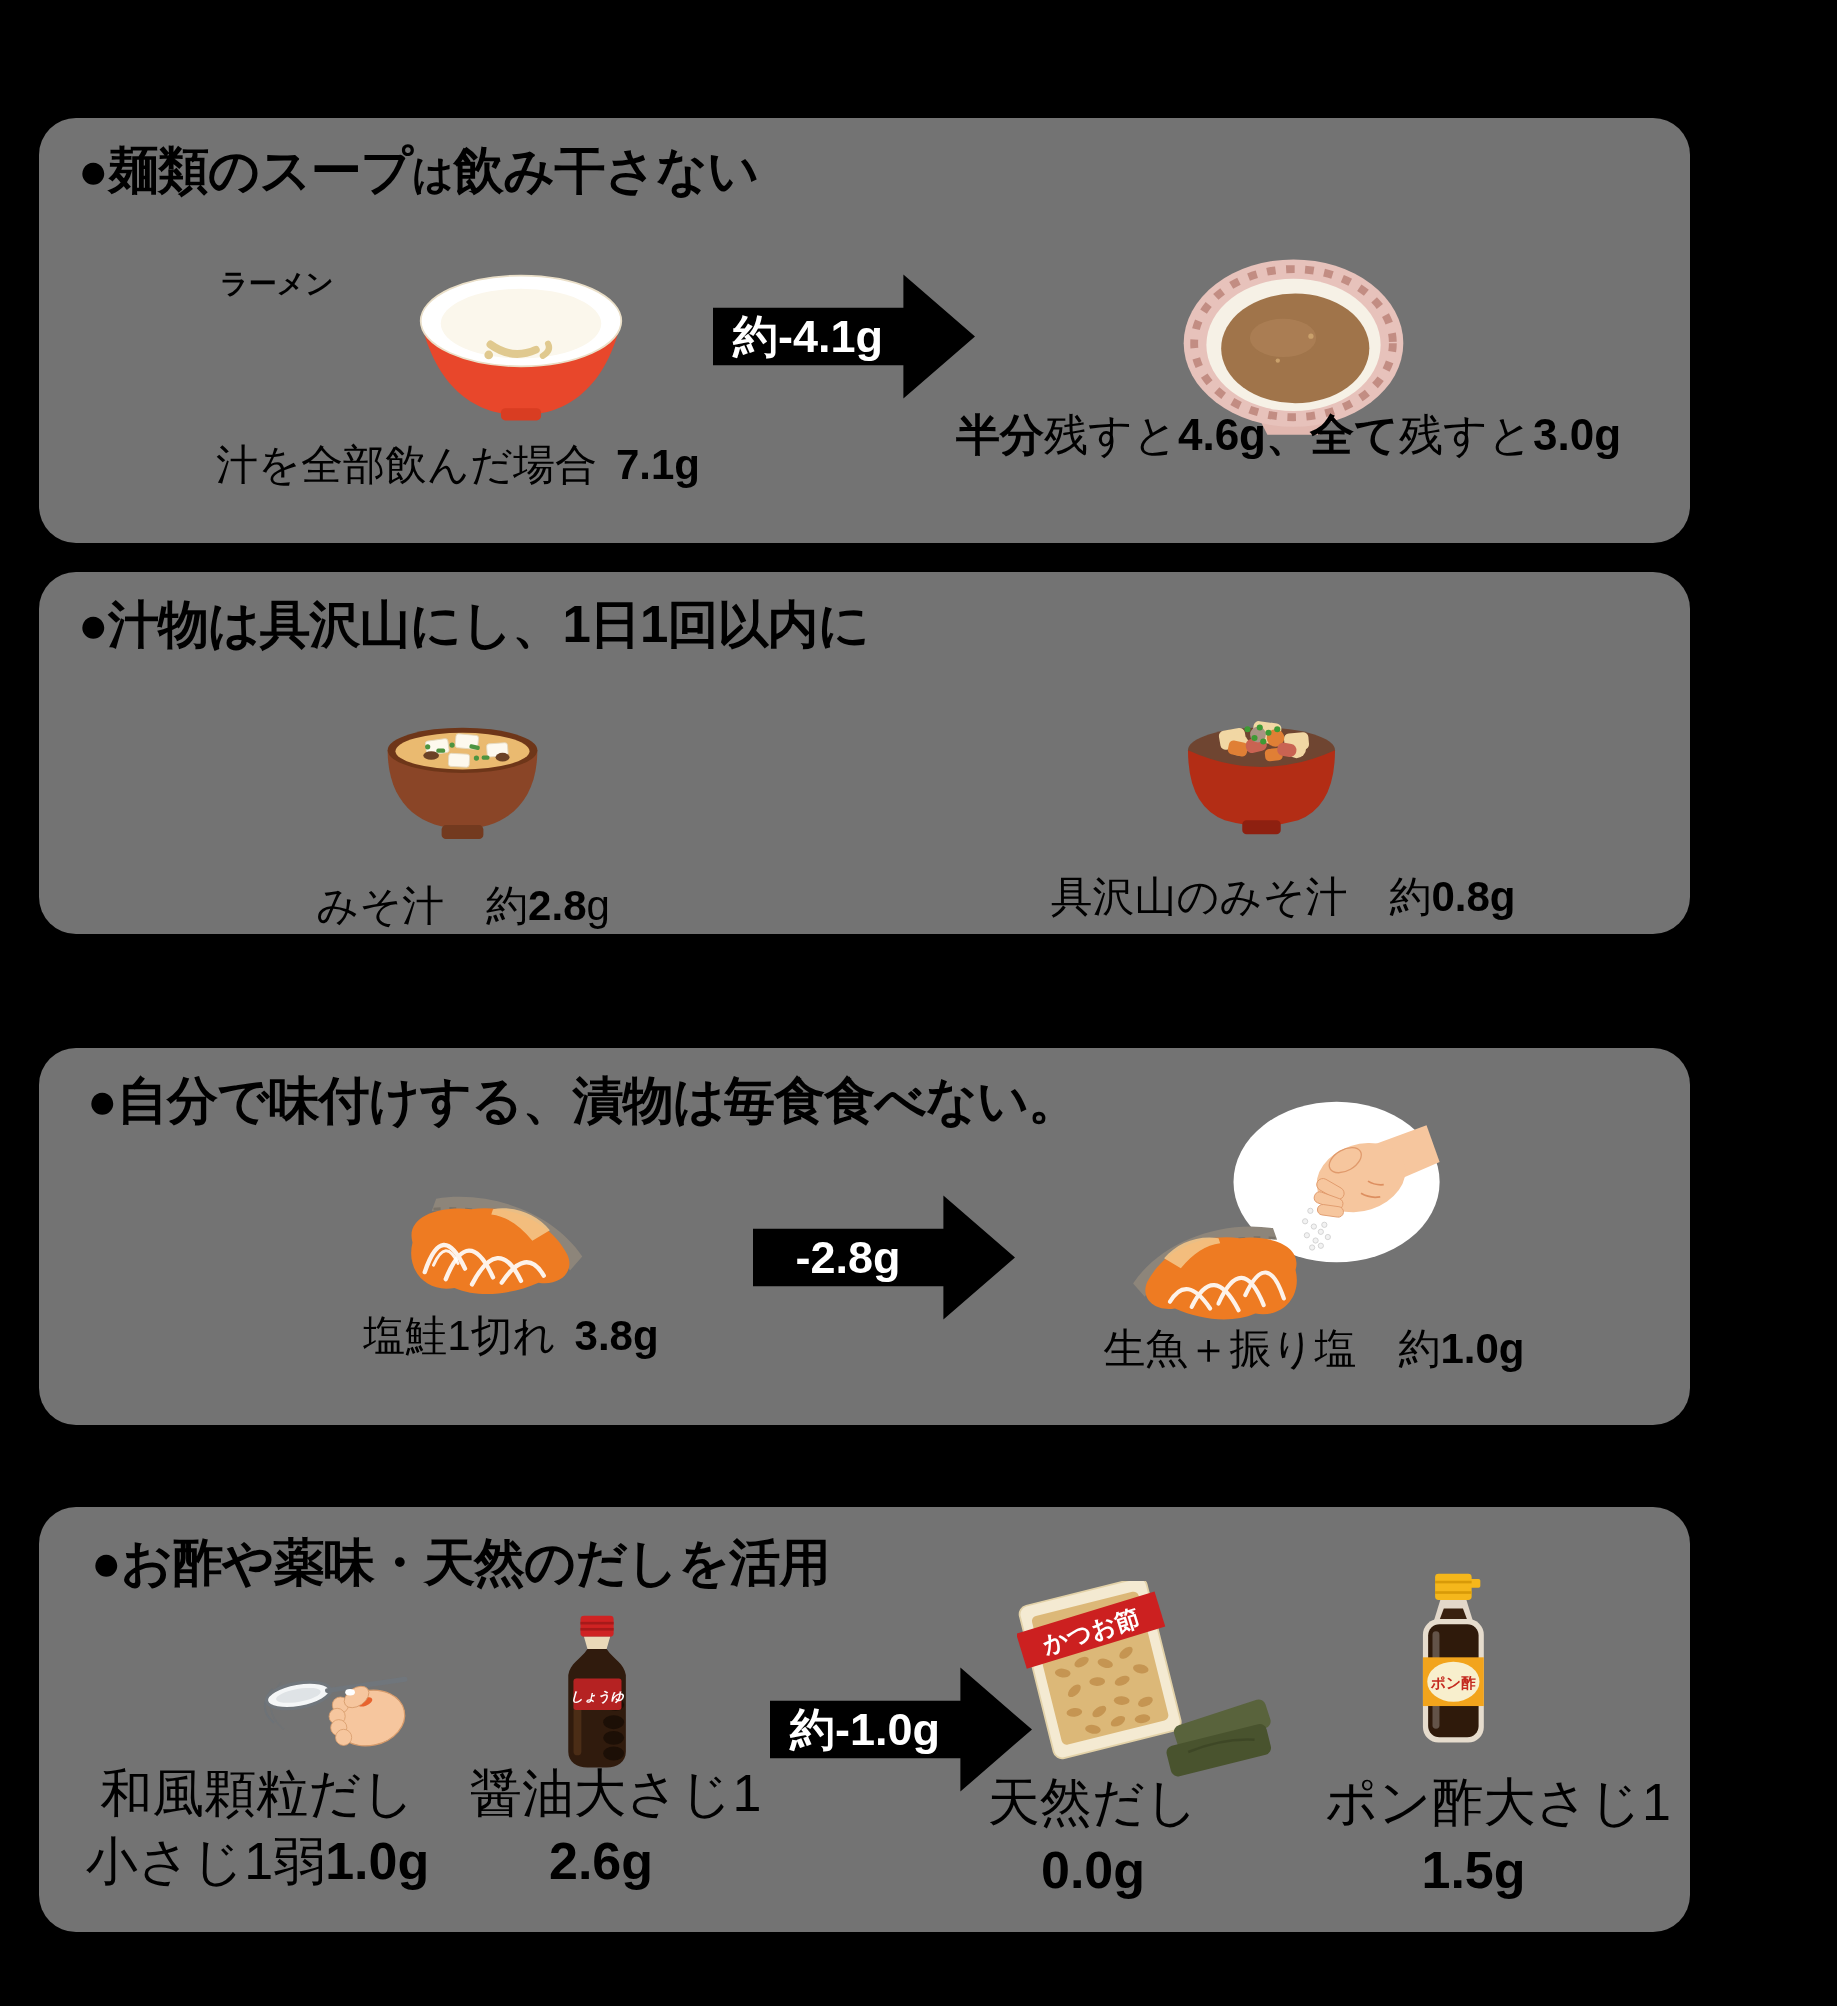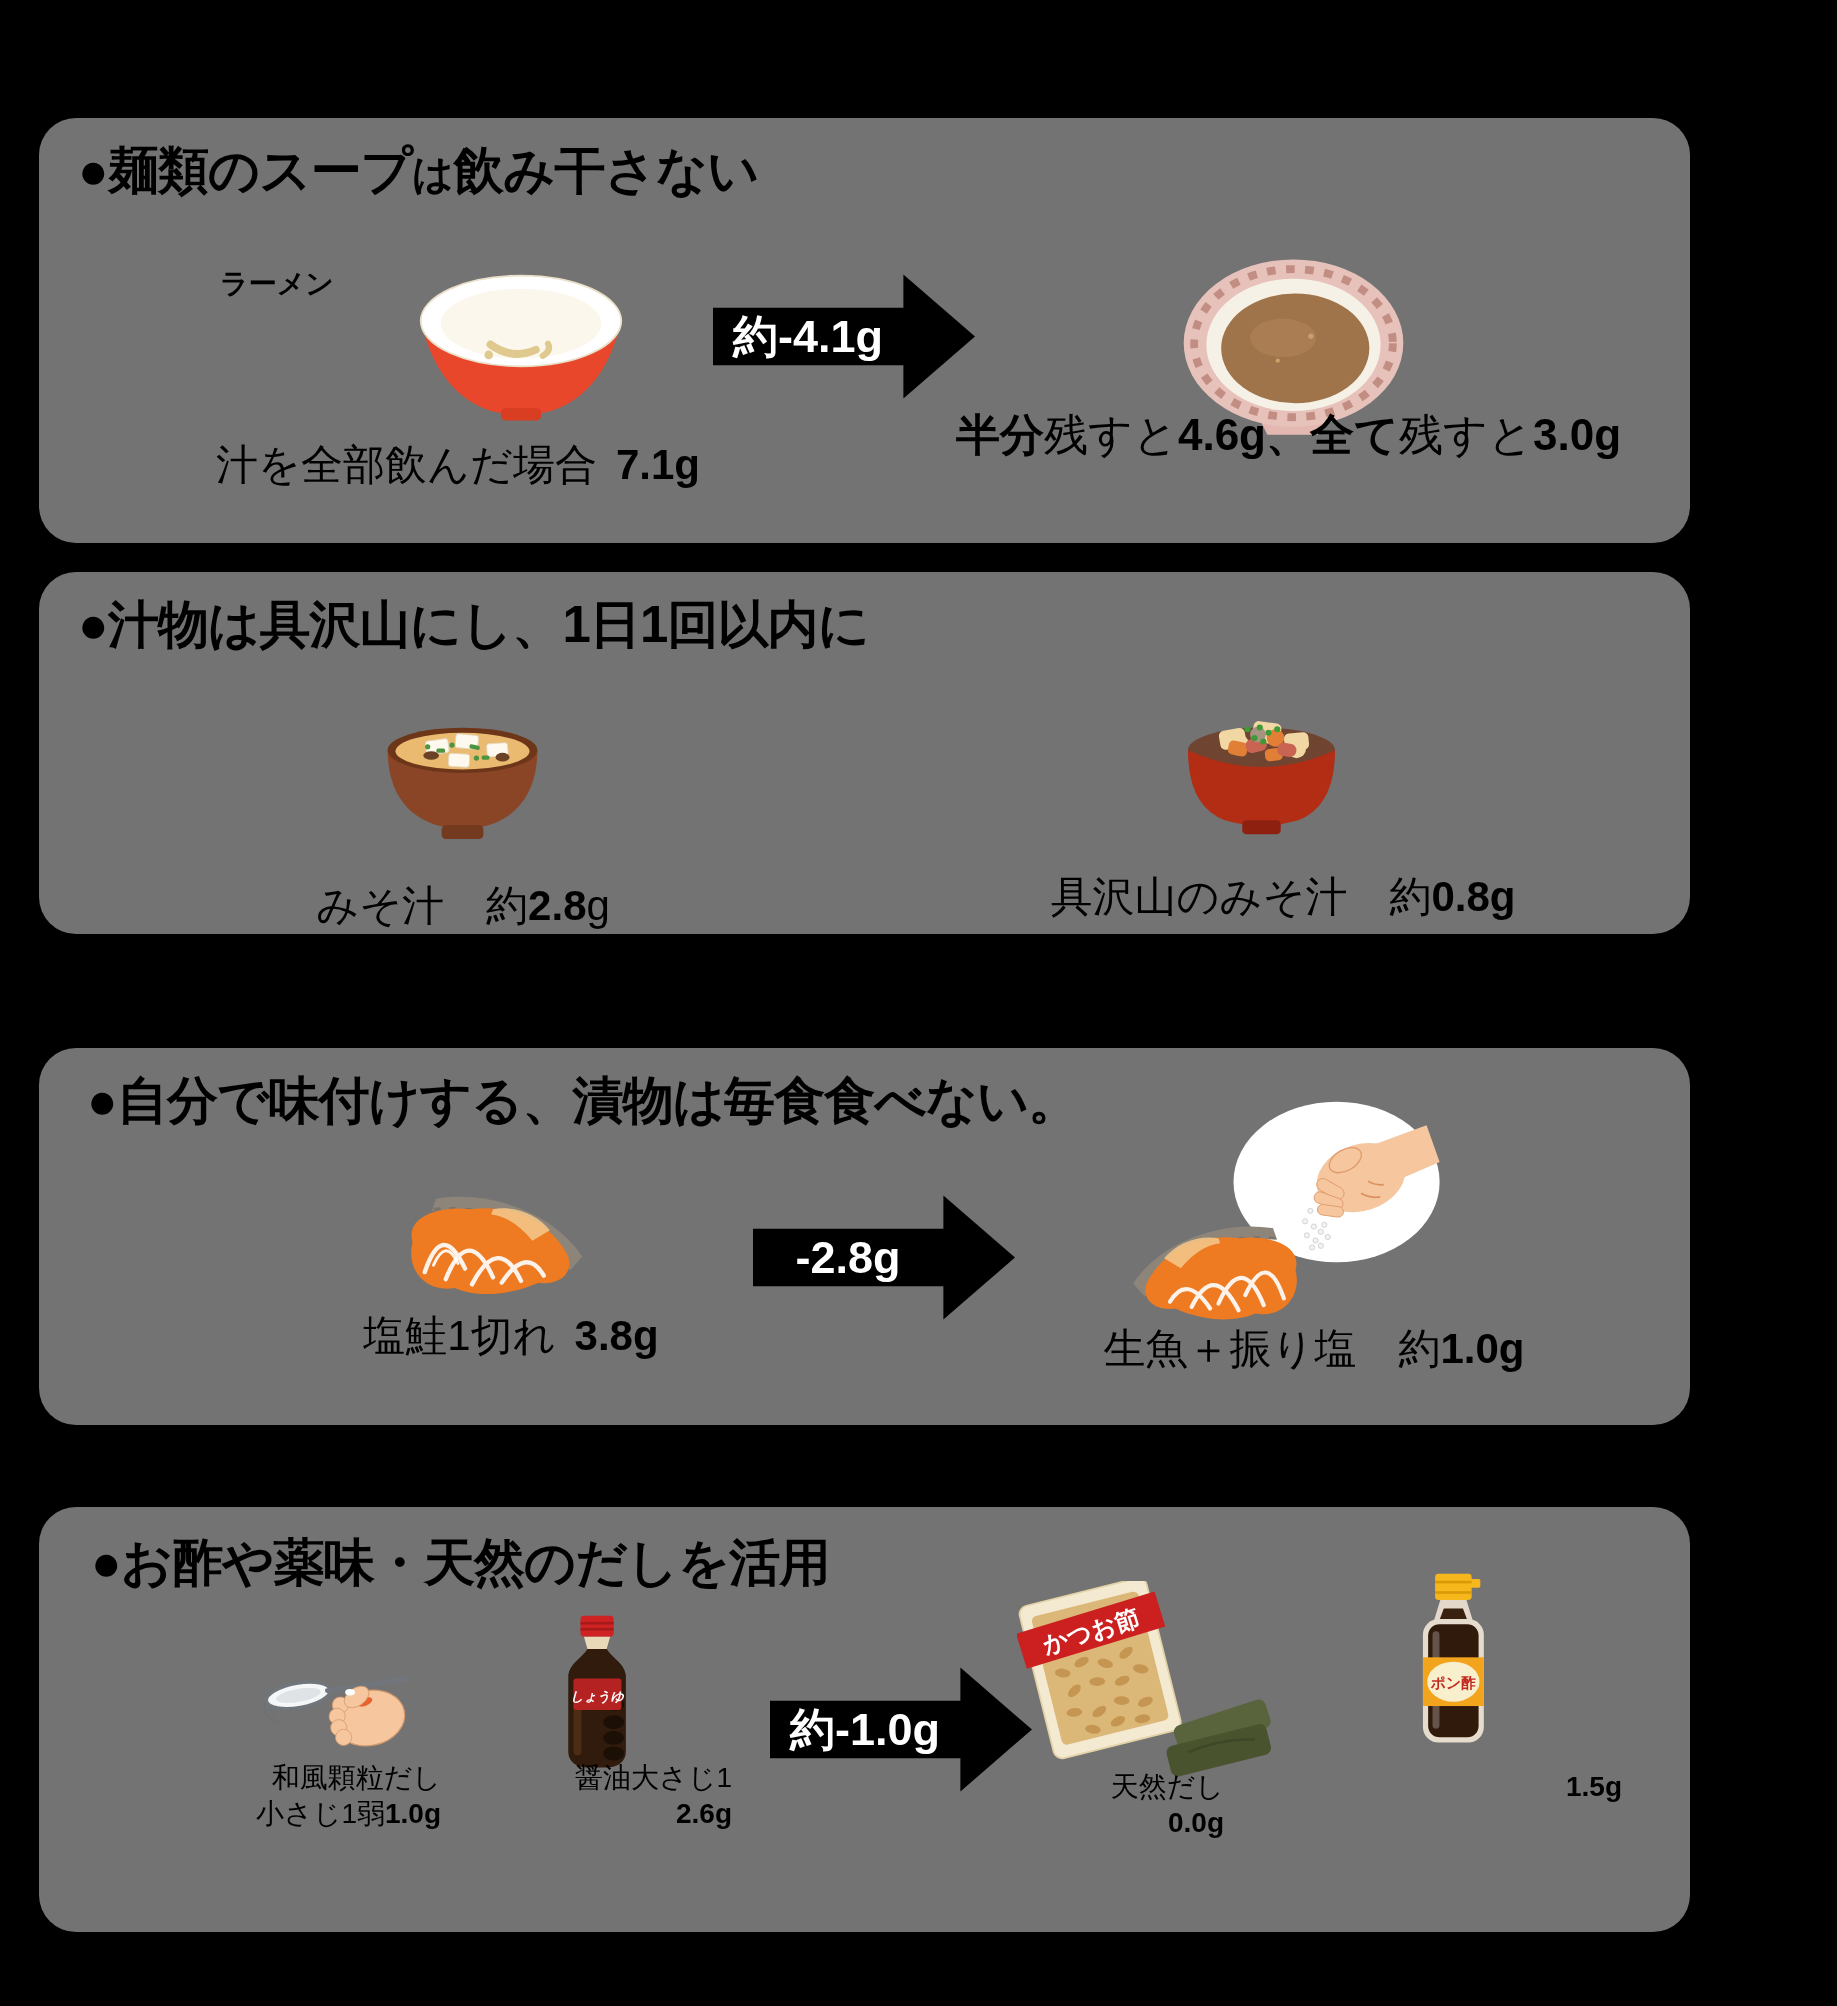--- a/index.html
+++ b/index.html
@@ -9,21 +9,21 @@
   #panel1{top:118px;height:425px;}
   #panel2{top:572px;height:362px;}
   #panel3{top:1048px;height:377px;}
   #panel4{top:1507px;height:425px;}
   .abs{position:absolute;}
   .heading{font-weight:700;font-size:51px;white-space:nowrap;letter-spacing:-0.9px;}
   .h-mid{font-size:41px;}
   .caption{font-size:42px;text-align:center;white-space:nowrap;}
   .caption b{font-weight:700;}
   .small-caption{font-size:44px;}
-  .cap4{font-size:28px;text-align:right;line-height:1.3;white-space:nowrap;}
+  .cap4{font-size:52px;text-align:center;line-height:1.3;white-space:nowrap;}
   .cap4 b{font-weight:700;}
   .gap{margin-left:0.45em;}
   .item-label{font-size:28px;font-weight:700;white-space:nowrap;}
   .arrow{position:absolute;width:262px;height:131px;}
   .arrow svg{position:absolute;left:0;top:0;width:100%;height:100%;}
   .arrow .alabel{position:absolute;left:0;top:50%;transform:translateY(-50%);
                  width:190px;text-align:center;color:#fff;font-weight:700;font-size:45px;white-space:nowrap;}
   .mirror{transform:scaleX(-1);}
 </style>
 </head>
@@ -282,18 +282,19 @@
       <div><span>醤油大さじ1</span></div>
       <div><b>2.6g</b></div>
     </div>
 
     <div class="abs cap4" style="left:923px;top:262px;width:262px;">
       <div><span>天然だし</span></div>
       <div><b>0.0g</b></div>
     </div>
 
     <div class="abs cap4" style="left:1286px;top:262px;width:297px;">
+      <div><span>ポン酢大さじ1</span></div>
       <div><b>1.5g</b></div>
     </div>
   </div>
 
 </div>
 
 
 </body></html>

